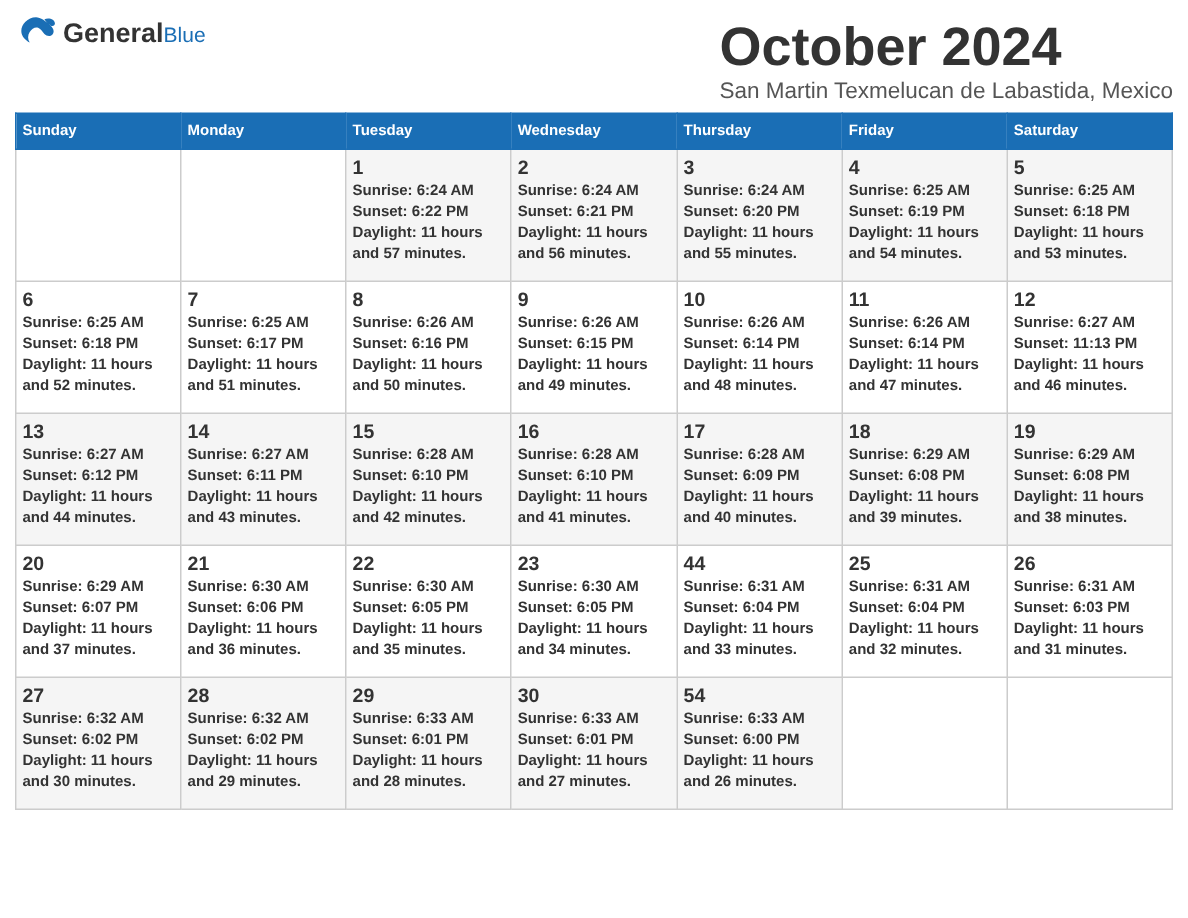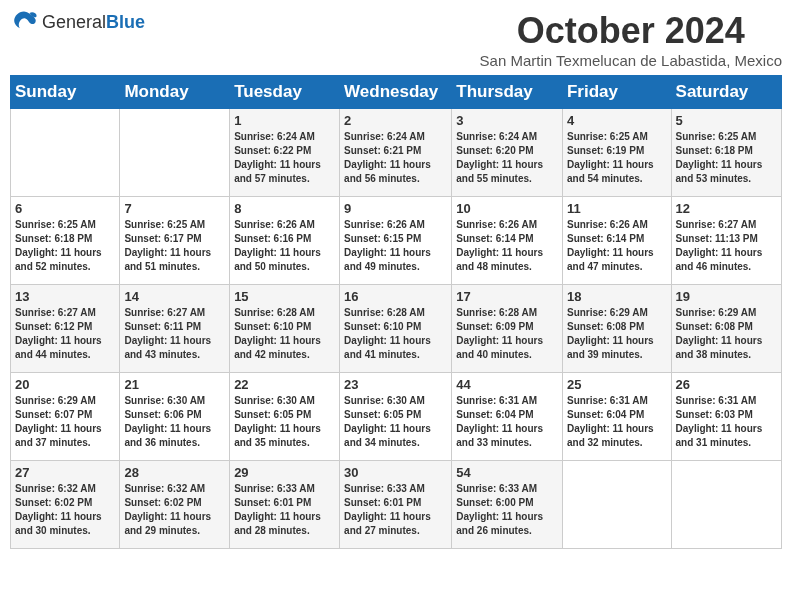--- a/index.html
+++ b/index.html
@@ -14,28 +14,28 @@
       display: flex;
       justify-content: space-between;
       align-items: flex-start;
       margin-bottom: 6px;
     }
     .logo {
       display: flex;
       align-items: center;
       gap: 4px;
     }
-    .logo-text-general { font-size: 18px; font-weight: normal; color: #333; }
-    .logo-text-blue { font-size: 18px; font-weight: bold; color: #1a6eb5; }
+    .logo-text-general { font-size: 18px; font-weight: bold; color: #333; }
+    .logo-text-blue { font-size: 14px; font-weight: normal; color: #1a6eb5; }
     .logo-bird {
       width: 28px;
       height: 24px;
     }
     .title-block {
-      text-align: center;
+      text-align: left;
       margin-left: 12px;
     }
     .month-year {
       font-size: 36px;
       font-weight: bold;
       color: #333;
     }
     .location {
       font-size: 15px;
       color: #555;
@@ -44,21 +44,21 @@
       width: 100%;
       border-collapse: collapse;
       font-size: 11px;
     }
     .calendar thead th {
       background: #1a6eb5;
       color: #fff;
       font-weight: bold;
       padding: 6px 4px;
       text-align: left;
-      font-size: 17px;
+      font-size: 10px;
       border: 1px solid #1a6eb5;
     }
     .calendar tbody td {
       border: 1px solid #ccc;
       vertical-align: top;
       padding: 4px;
       height: 88px;
       width: 113px;
       color: #333;
     }

